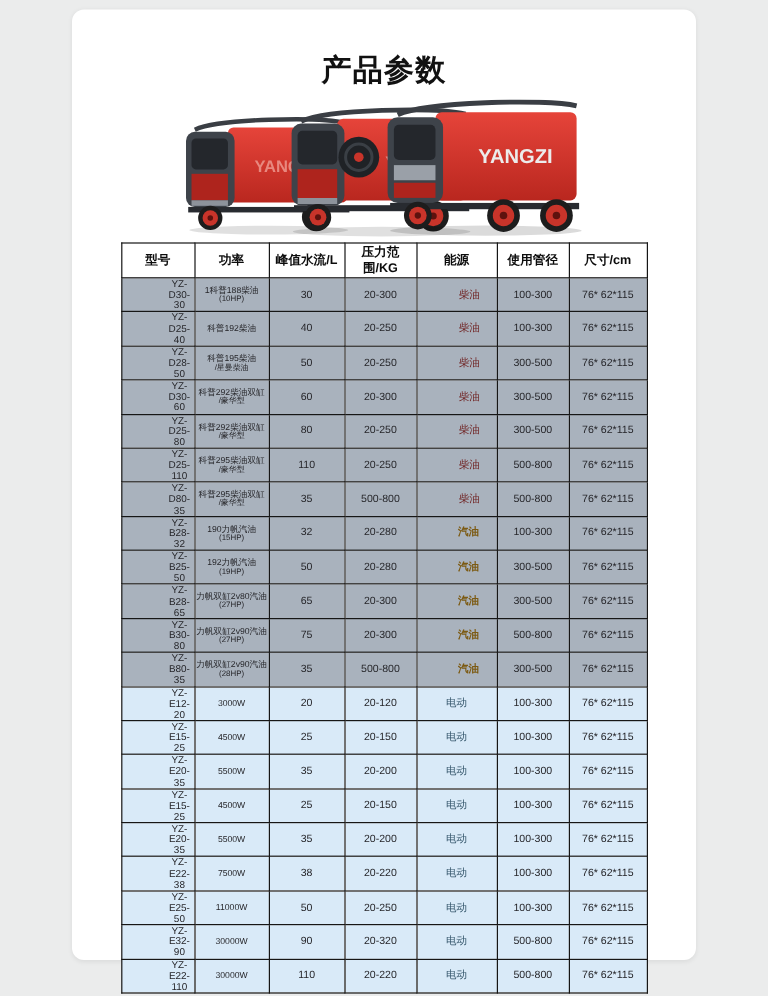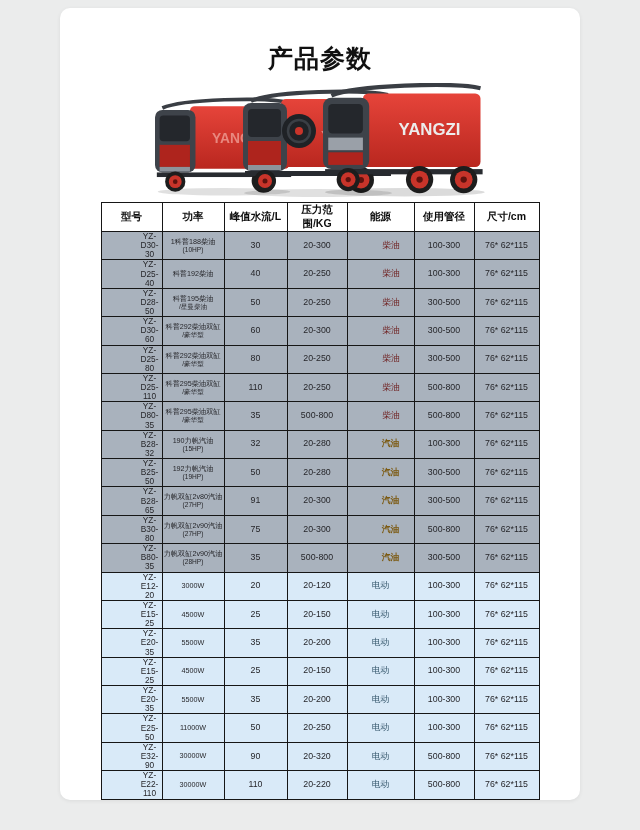--- a/index.html
+++ b/index.html
@@ -244,21 +244,21 @@
           <td class="cell-energy energy-cell energy-gasoline">汽油</td>
           <td class="cell-pipe">300-500</td>
           <td class="cell-size">76* 62*115</td>
         </tr>
         <tr class="row-gasoline">
           <td class="cell-model">YZ-B28-65</td>
           <td class="cell-power">
             <div>力帆双缸2v80汽油</div>
             <div class="p2">(27HP)</div>
           </td>
-          <td class="cell-flow">91</td>
+          <td class="cell-flow">65</td>
           <td class="cell-pressure">20-300</td>
           <td class="cell-energy energy-cell energy-gasoline">汽油</td>
           <td class="cell-pipe">300-500</td>
           <td class="cell-size">76* 62*115</td>
         </tr>
         <tr class="row-gasoline">
           <td class="cell-model">YZ-B30-80</td>
           <td class="cell-power">
             <div>力帆双缸2v90汽油</div>
             <div class="p2">(27HP)</div>
@@ -330,20 +330,31 @@
           <td class="cell-power">
             <div>5500W</div>
           </td>
           <td class="cell-flow">35</td>
           <td class="cell-pressure">20-200</td>
           <td class="cell-energy energy-cell energy-electric">电动</td>
           <td class="cell-pipe">100-300</td>
           <td class="cell-size">76* 62*115</td>
         </tr>
         <tr class="row-electric">
+          <td class="cell-model">YZ-E22-38</td>
+          <td class="cell-power">
+            <div>7500W</div>
+          </td>
+          <td class="cell-flow">38</td>
+          <td class="cell-pressure">20-220</td>
+          <td class="cell-energy energy-cell energy-electric">电动</td>
+          <td class="cell-pipe">100-300</td>
+          <td class="cell-size">76* 62*115</td>
+        </tr>
+        <tr class="row-electric">
           <td class="cell-model">YZ-E25-50</td>
           <td class="cell-power">
             <div>11000W</div>
           </td>
           <td class="cell-flow">50</td>
           <td class="cell-pressure">20-250</td>
           <td class="cell-energy energy-cell energy-electric">电动</td>
           <td class="cell-pipe">100-300</td>
           <td class="cell-size">76* 62*115</td>
         </tr>

